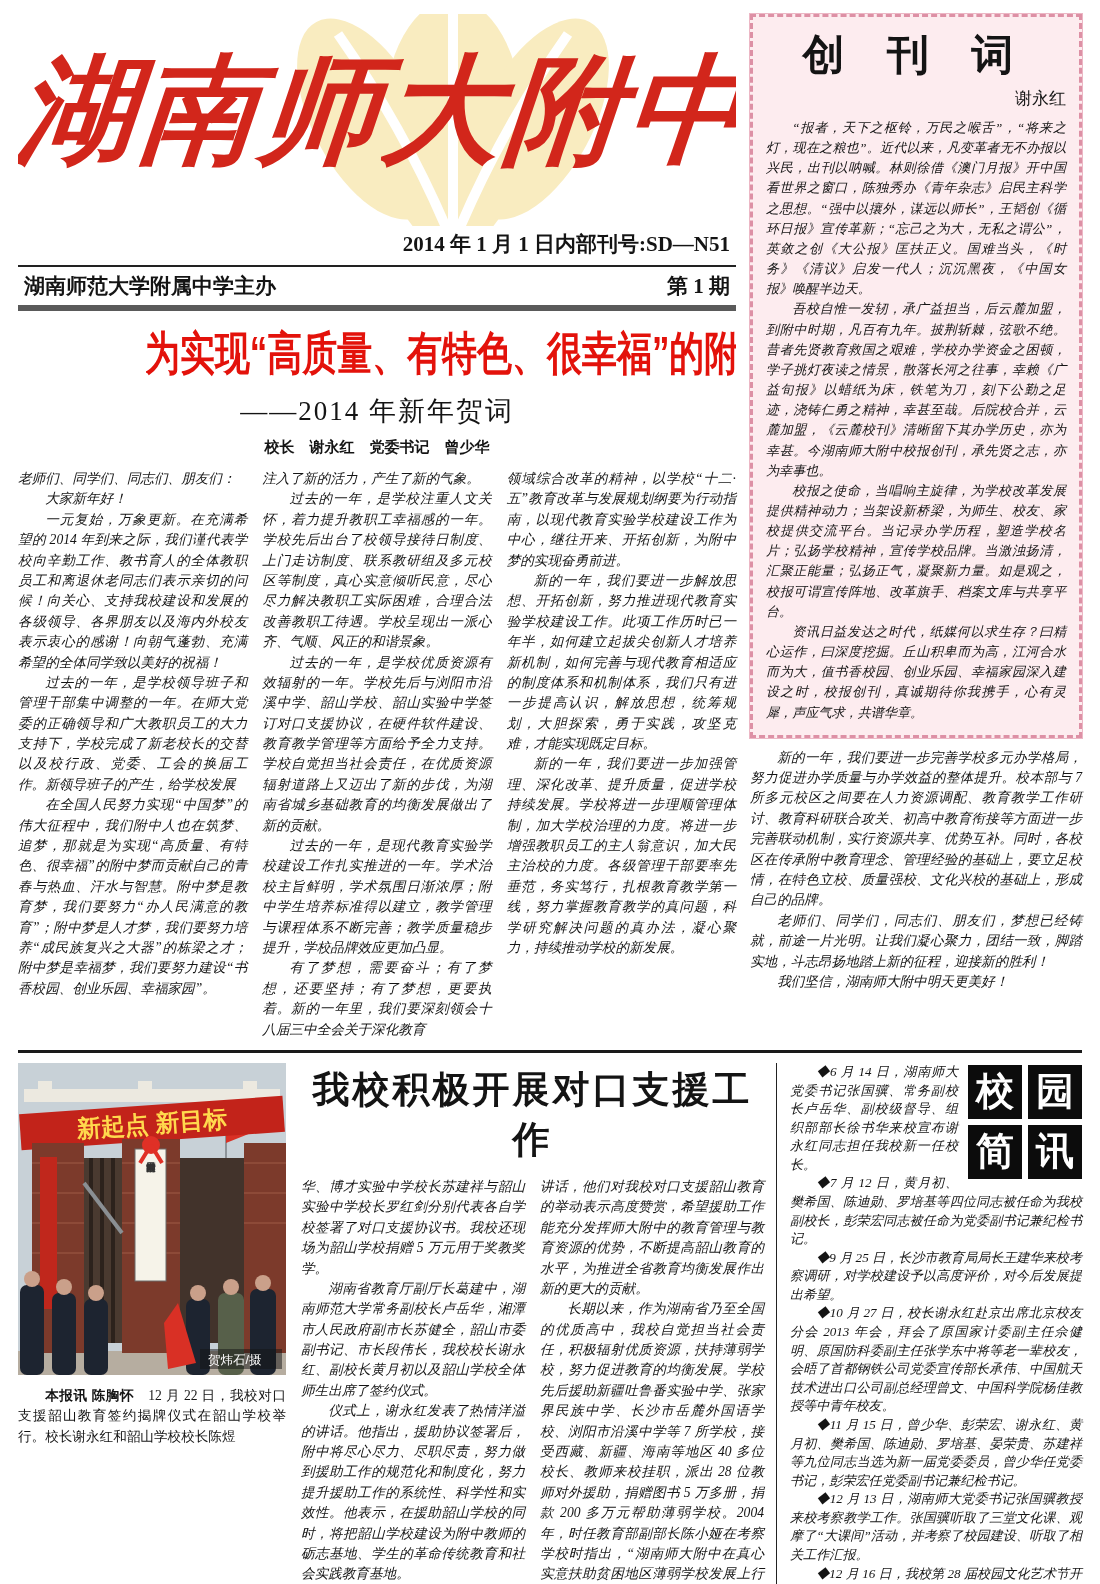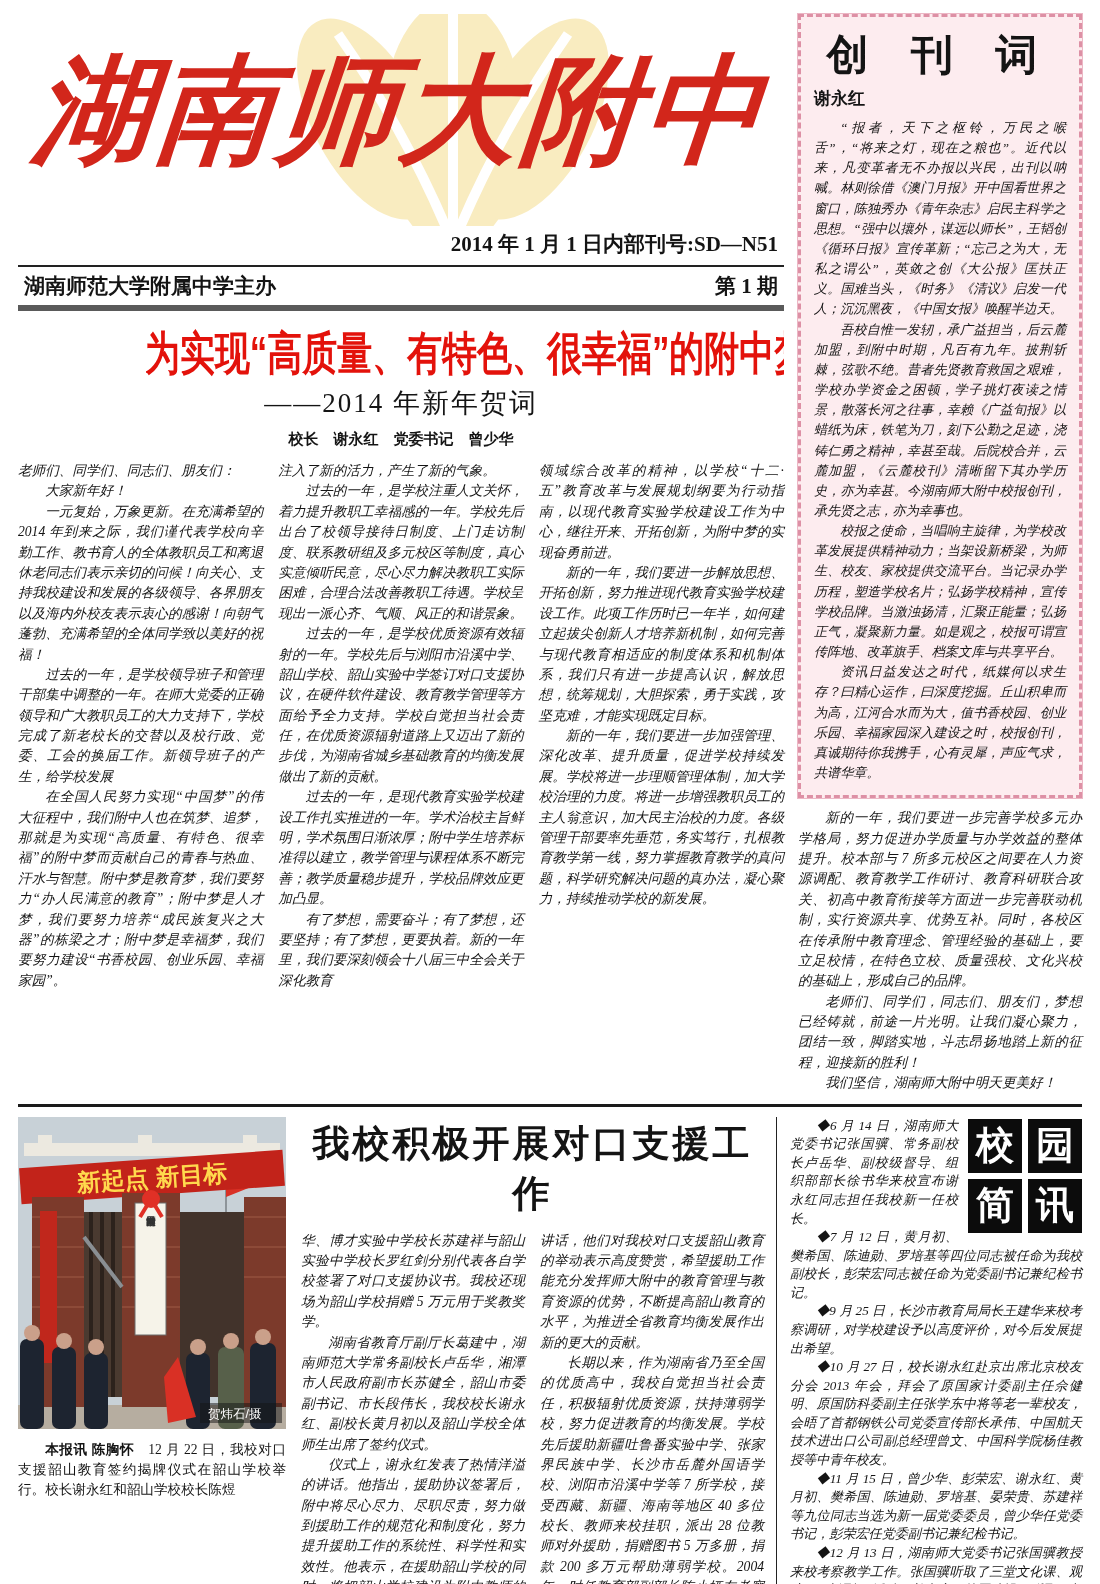--- a/index.html
+++ b/index.html
@@ -4,21 +4,21 @@
 <style>
   html,body { margin:0; padding:0; background:#e9e9e9; }
   .page {
     width:1100px; height:1584px; margin:0 auto; background:#ffffff;
     font-family:"Liberation Serif", serif; color:#141414;
     padding:14px 18px; box-sizing:border-box; overflow:hidden; position:relative;
   }
   
   .top-zone { display:flex; }
   .left-top { flex:1; min-width:0; }
-  .right-top { width:284px; margin-left:14px; display:flex; flex-direction:column; }
+  .right-top { width:332px; margin-left:14px; display:flex; flex-direction:column; }
 
   .masthead { position:relative; height:212px; overflow:hidden; }
   .flower { position:absolute; left:220px; top:-20px; z-index:0; }
   .masthead-title {
     position:relative; z-index:1; text-align:center; padding-top:18px;
     font-size:118px; line-height:1.35; font-weight:bold; font-style:italic;
     color:#d2261b; letter-spacing:4px; transform:skewX(-5deg);
     white-space:nowrap; font-family:"Liberation Serif", serif;
   }
   .dateline { display:flex; justify-content:flex-end; font-weight:bold;
@@ -26,35 +26,35 @@
   .orgrow { display:flex; justify-content:space-between; font-weight:bold;
     font-size:21px; padding:5px 6px; border-top:2px solid #222;
     border-bottom:6px solid #5a5a5a; }
 
   .headline-red { margin-top:12px; text-align:center; overflow:hidden; }
   .headline-red span{
     display:inline-block; white-space:nowrap; font-family:"Liberation Sans", sans-serif;
     font-weight:bold; font-size:46px; color:#e3120b; transform:scaleX(0.76);
     transform-origin:center;
   }
-  .subtitle { text-align:center; font-size:27px; letter-spacing:2px; }
+  .subtitle { text-align:center; font-size:27px; margin-top:8px; letter-spacing:2px; }
   .byline { text-align:center; font-size:15px; font-weight:bold; margin:9px 0 12px; }
 
   .cols3 { display:flex; gap:15px; }
   .bodycol { flex:1; min-width:0; font-size:13.6px; line-height:1.5; text-align:justify; }
   .bodycol p, .col4 p { margin:0; text-indent:2em;font-style:italic; }
   p.noindent { text-indent:0 !important; }
 
   .pinkbox {
     background:#fdecef; border:3px dashed #dd90a5; outline:1px solid #ecb7c5;
     padding:10px 13px 12px; box-sizing:border-box;
   }
   .pinkbox-title { text-align:center; font-size:42px; font-weight:bold;
     letter-spacing:16px; margin:0; }
-  .pinkbox-author { text-align:left; font-size:17px; font-weight:bold; margin:4px 0 8px; }
+  .pinkbox-author { text-align:right; font-size:17px; font-weight:normal; margin:4px 0 8px; }
   .pinkbox p { margin:0; text-indent:2em; font-size:13.1px; line-height:1.54;
     font-style:italic; text-align:justify; }
   .col4 { margin-top:10px; font-size:13.6px; line-height:1.5; text-align:justify; }
 
   .rule { border:none; border-top:3px solid #1a1a1a; margin:10px 0; }
 
   
   .mid { display:flex; }
   .mid-left { flex:1; min-width:0; }
   .briefs { width:292px; margin-left:12px; border-left:1px solid #222;

